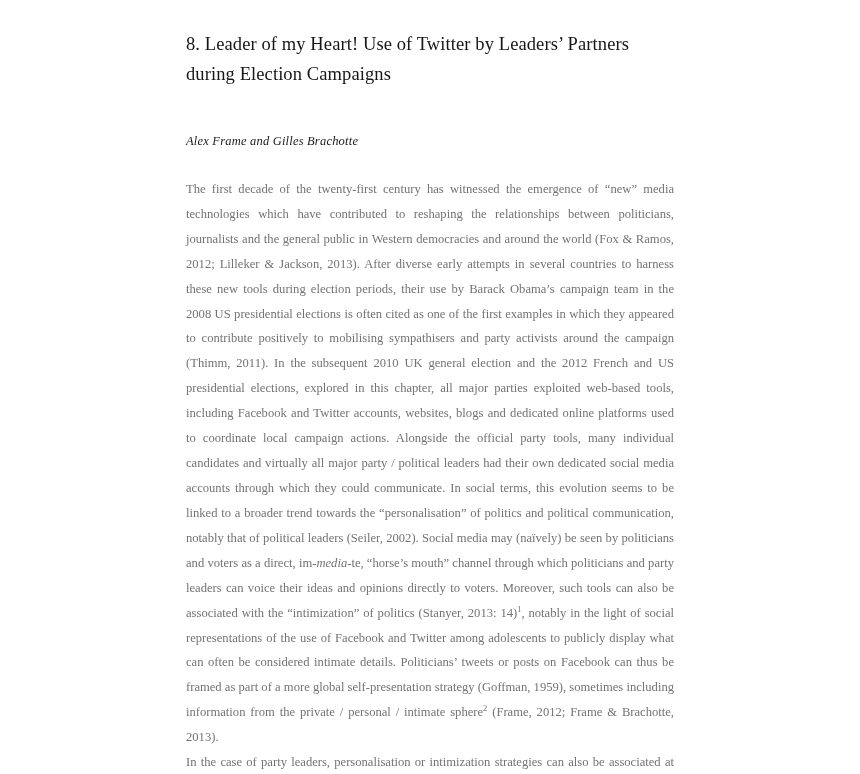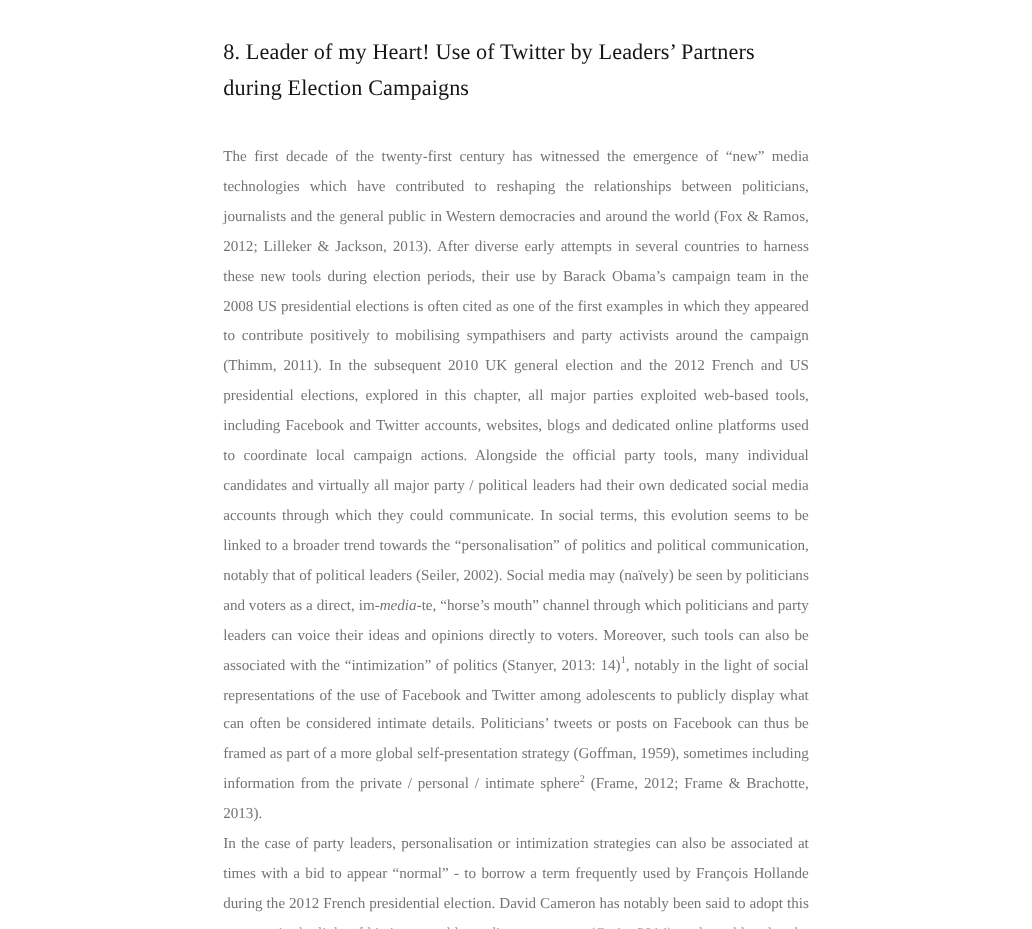--- a/index.html
+++ b/index.html
@@ -61,18 +61,19 @@
     line-height: 0;
   }
 </style>
 </head>
 <body>
 
 <div class="page">
 
   <h1 class="chapter-title">8. Leader of my Heart! Use of Twitter by Leaders’ Partners during Election Campaigns</h1>
 
+  <p class="authors">Alex Frame and Gilles Brachotte</p>
 
   <p class="body-text"><span>The first decade of the twenty-first century has witnessed the emergence of “new” media technologies which have contributed to reshaping the relationships between politicians, journalists and the general public in Western democracies and around the world (Fox &amp; Ramos, 2012; Lilleker &amp; Jackson, 2013). After diverse early attempts in several countries to harness these new tools during election periods, their use by Barack Obama’s campaign team in the 2008 US presidential elections is often cited as one of the first examples in which they appeared to contribute positively to mobilising sympathisers and party activists around the campaign (Thimm, 2011). In the subsequent 2010 UK general election and the 2012 French and US presidential elections, explored in this chapter, all major parties exploited web-based tools, including Facebook and Twitter accounts, websites, blogs and dedicated online platforms used to coordinate local campaign actions. Alongside the official party tools, many individual candidates and virtually all major party / political leaders had their own dedicated social media accounts through which they could communicate. In social terms, this evolution seems to be linked to a broader trend towards the “personalisation” of politics and political communication, notably that of political leaders (Seiler, 2002). Social media may (naïvely) be seen by politicians and voters as a direct, im-</span><span class="ital">media</span><span>-te, “horse’s mouth” channel through which politicians and party leaders can voice their ideas and opinions directly to voters. Moreover, such tools can also be associated with the “intimization” of politics (Stanyer, 2013: 14)</span><sup>1</sup><span>, notably in the light of social representations of the use of Facebook and Twitter among adolescents to publicly display what can often be considered intimate details. Politicians’ tweets or posts on Facebook can thus be framed as part of a more global self-presentation strategy (Goffman, 1959), sometimes including information from the private / personal / intimate sphere</span><sup>2</sup><span> (Frame, 2012; Frame &amp; Brachotte, 2013).</span></p>
 
   <p class="body-text second">In the case of party leaders, personalisation or intimization strategies can also be associated at times with a bid to appear “normal” - to borrow a term frequently used by François Hollande during the 2012 French presidential election. David Cameron has notably been said to adopt this strategy, in the light of his innumerable media appearances (Craig, 2014), and notably when he refers to his family or domestic situation (Alexandere-Collier, 2010: 122). In the video posted on his video blog “Webcameron”, on Election Day in 2010, for example, he addresses his audience in his shirt</p>
 
 </div>
 
 </body></html>

